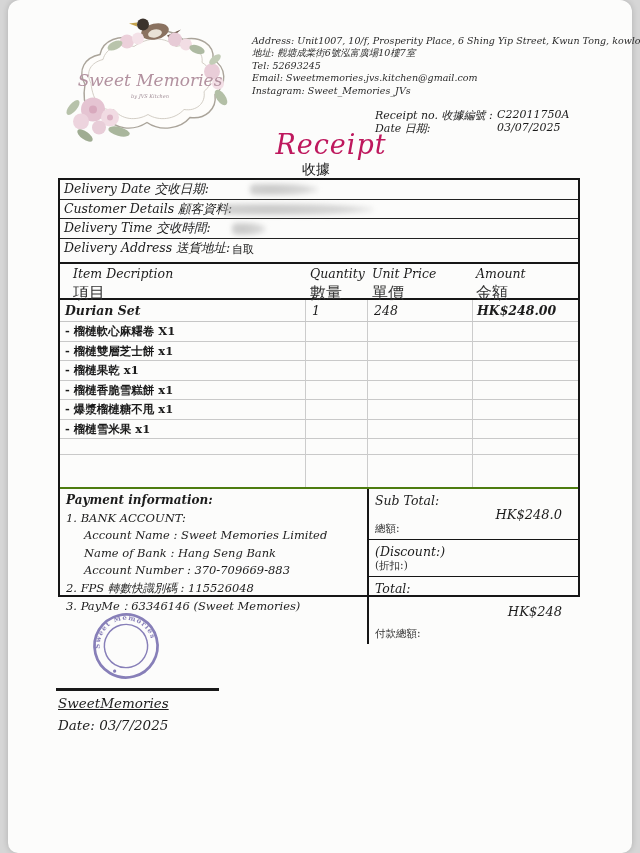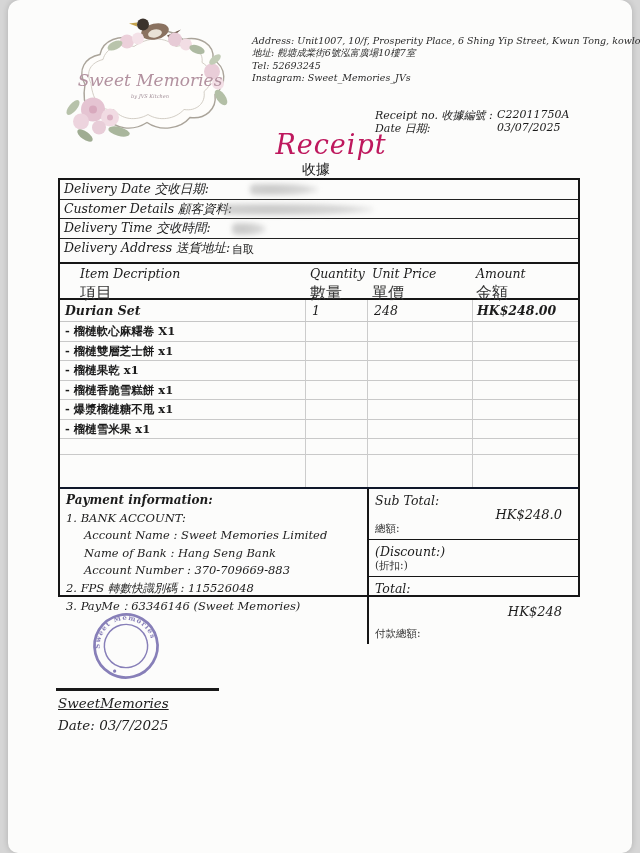--- a/index.html
+++ b/index.html
@@ -40,37 +40,37 @@
   .smudge { position:absolute; top:3px; height:13px; border-radius:5px;
             background:radial-gradient(ellipse at 30% 50%, #8d8d8d 0%, #b5b5b5 55%, transparent 80%);
             filter:blur(2.5px); opacity:.5; }
   .s1 { left:190px; width:68px; }
   .s2 { left:163px; width:150px; }
   .s3 { left:172px; width:34px; height:14px; }
 
   .ithead { position:relative; height:36px; border-bottom:2.5px solid #161616; }
   .h-en { position:absolute; top:2px; font-style:italic; font-size:12.5px; white-space:nowrap; }
   .h-zh { position:absolute; top:19px; font-size:16px; color:#333; white-space:nowrap;text-align:right; }
-  .c1 { left:20px; } .c2 { left:250px; } .c3 { left:312px; } .c4 { left:416px; }
+  .c1 { left:13px; } .c2 { left:250px; } .c3 { left:312px; } .c4 { left:416px; }
 
   .items { position:relative; height:187px; }
   .vline { position:absolute; top:0; bottom:0; width:1px; background:#cccccc; }
   .v1 { left:245px; } .v2 { left:307px; } .v3 { left:412px; }
   .i-main { position:relative; height:22px; border-bottom:1px solid #c6c6c6;
             font-style:italic; font-weight:bold; font-size:12.5px; line-height:21px; }
   .i-main .name { position:absolute; left:5px; }
   .i-main .qty  { position:absolute; left:252px; font-weight:normal; }
   .i-main .price{ position:absolute; left:314px; font-weight:normal; }
   .i-main .amt  { position:absolute; left:417px; }
   .i-sub { height:19.5px; border-bottom:1px solid #c9c9c9; font-size:11.5px;
            font-weight:600; line-height:18px; padding-left:5px; color:#1a1a1a; }
   .i-empty { height:16px; border-bottom:1px solid #c9c9c9; }
   .i-empty.last { border-bottom:none; }
 
-  .payment { position:relative; height:157px; border-top:2px solid #0f172a; display:flex; }
+  .payment { position:relative; height:157px; border-top:2px solid #4d7c0f; display:flex; }
   .pay-left { width:307px; padding:3px 6px; font-style:italic; font-size:11.5px; line-height:17.6px; }
   .pay-title { font-weight:bold; font-size:12px; }
   .pay-line.indent { padding-left:18px; }
   .totals { flex:1; border-left:2px solid #161616; display:flex; flex-direction:column;text-align:right; }
   .tot-row { position:relative; border-bottom:1.5px solid #161616; }
   .tot-row:last-child { border-bottom:none; }
   .tr-sub { height:51px; } .tr-disc { height:37px; } .tr-total { flex:1; }
   .t-en { position:absolute; left:6px; top:4px; font-style:italic; font-size:12.5px; }
   .t-zh { position:absolute; left:6px; bottom:3px; font-size:10.5px; color:#333; }
   .t-val { position:absolute; right:16px; top:50%; transform:translateY(-50%);
@@ -127,20 +127,21 @@
         <circle cx="55" cy="108" r="3" fill="#dcb2c4"></circle>
     </g>
     <text class="logo-title" x="95" y="76" text-anchor="middle">Sweet Memories</text>
     <text class="logo-sub" x="95" y="88" text-anchor="middle">by JVS Kitchen</text>
   </svg>
 
   <div class="contact">
     <div>Address: Unit1007, 10/f, Prosperity Place, 6 Shing Yip Street, Kwun Tong, kowloon, HK</div>
     <div>地址: 觀塘成業街6號泓富廣場10樓7室</div>
     <div>Tel: 52693245</div>
+    <div>Email: Sweetmemories.jvs.kitchen@gmail.com</div>
     <div>Instagram: Sweet_Memories_JVs</div>
   </div>
 
   <div class="recno">
     <span class="lab">Receipt no. 收據編號 :</span>
     <span class="val">C22011750A</span>
   </div>
   <div class="daterow">
     <span class="lab">Date 日期:</span>
     <span class="val">03/07/2025</span>

